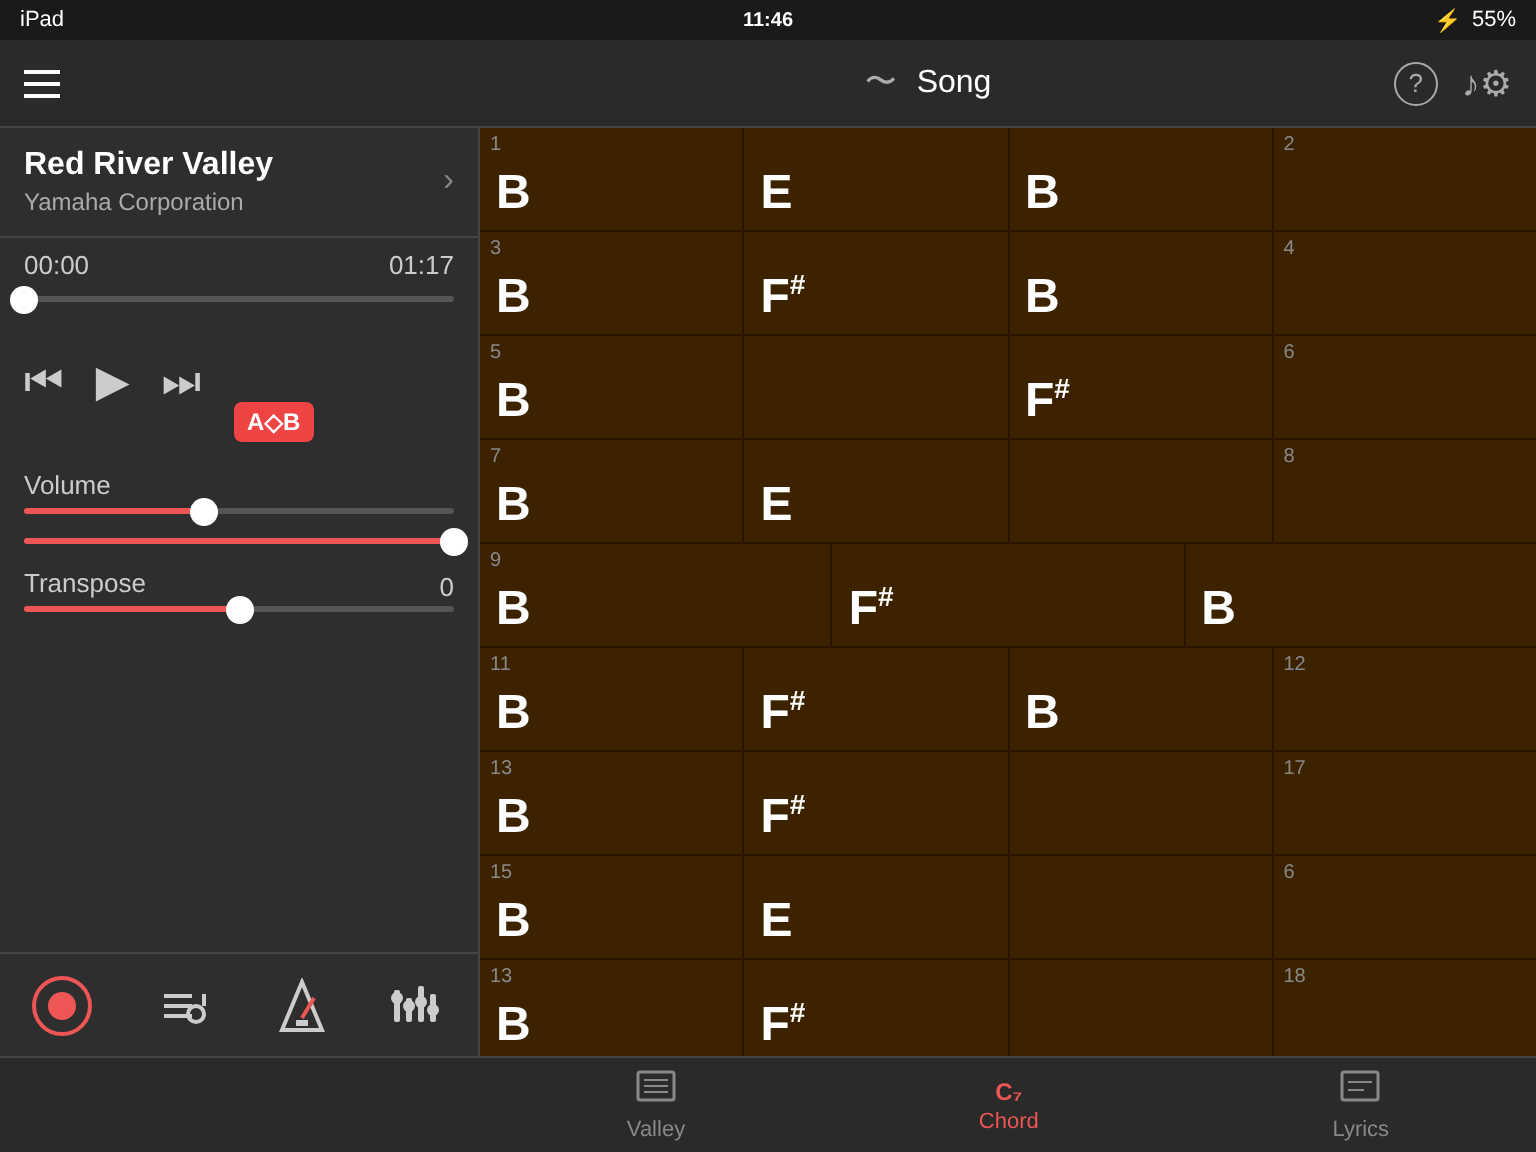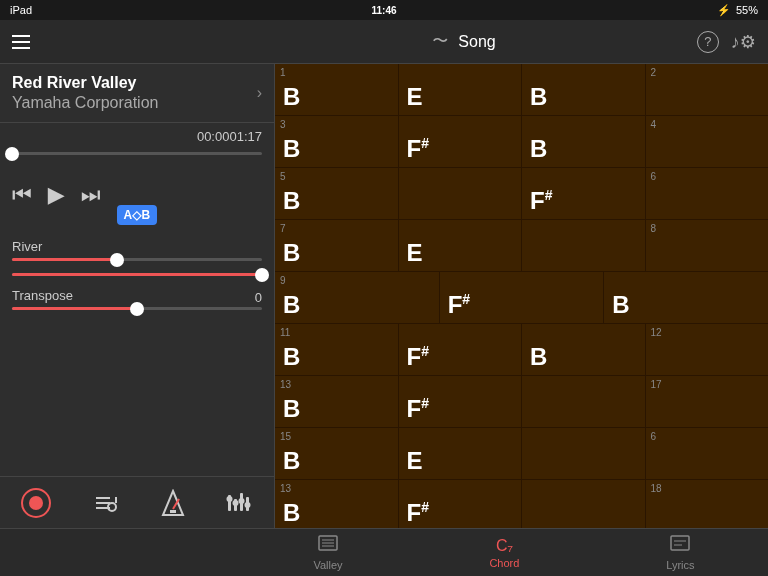--- a/index.html
+++ b/index.html
@@ -99,21 +99,21 @@
 
     
     .main-area {
       display: flex;
       flex: 1;
       overflow: hidden;
     }
 
     
     .sidebar {
-      width: 275px;
+      width: 240px;
       background: #2e2e2e;
       display: flex;
       flex-direction: column;
       border-right: 1px solid #444;
       flex-shrink: 0;
     }
 
     .song-info {
       display: flex;
       align-items: center;
@@ -122,32 +122,32 @@
       border-bottom: 1px solid #444;
       cursor: pointer;
     }
     .song-info-text {}
     .song-name {
       font-size: 16px;
       font-weight: 600;
       color: #fff;
     }
     .song-composer {
-      font-size: 16px;
+      font-size: 12px;
       color: #aaa;
       margin-top: 2px;
     }
     .chevron-right {
       color: #888;
       font-size: 16px;
     }
 
     .time-row {
       display: flex;
-      justify-content: flex-end;
+      justify-content: space-between;
       padding: 6px 12px 2px;
       font-size: 13px;
       color: #ccc;
     }
 
     .progress-bar-container {
       padding: 0 12px;
       margin-bottom: 6px;
     }
     .progress-track {
@@ -186,21 +186,21 @@
     }
     .transport-btn {
       color: #ccc;
       font-size: 22px;
       cursor: pointer;
       background: none;
       border: none;
       padding: 0;
     }
     .ab-btn {
-      background: #3b82f6;
+      background: #ef4444;
       color: #fff;
       border: none;
       border-radius: 4px;
       padding: 3px 7px;
       font-size: 12px;
       font-weight: 600;
       cursor: pointer;
       margin-top: 40px;
     }
 
@@ -410,21 +410,21 @@
       </div>
 
       <div class="transport-controls">
         <button class="transport-btn">⏮</button>
         <button class="transport-btn">▶</button>
         <button class="transport-btn">⏭</button>
         <button class="ab-btn">A◇B</button>
       </div>
 
       <div class="control-section">
-        <div class="control-label">River</div>
+        <div class="control-label">Volume</div>
         <div class="slider-track">
           <div class="slider-fill" style="width: 42%"></div>
           <div class="slider-thumb" style="left: 42%"></div>
         </div>
       </div>
 
       <div class="control-section">
         <div class="slider-track">
           <div class="slider-fill" style="width: 100%"></div>
           <div class="slider-thumb" style="left: 100%"></div>
@@ -618,21 +618,21 @@
           <svg width="22" height="18" viewBox="0 0 22 18">
               <rect x="2" y="2" width="18" height="14" fill="none" stroke="#888" stroke-width="1.5" rx="1"></rect>
               <line x1="5" y1="6" x2="17" y2="6" stroke="#888" stroke-width="1"></line>
               <line x1="5" y1="9" x2="17" y2="9" stroke="#888" stroke-width="1"></line>
               <line x1="5" y1="12" x2="17" y2="12" stroke="#888" stroke-width="1"></line>
             </svg>
         </span>
         <span>Valley</span>
       </div>
       <div class="tab-item active">
-        <span class="tab-icon" style="color:#e55; font-weight:400; font-size:16px;">C₇</span>
+        <span class="tab-icon" style="color:#e55; font-weight:700; font-size:12px;">C₇</span>
         <span style="color:#e55;">Chord</span>
       </div>
       <div class="tab-item">
         <span class="tab-icon">
           <svg width="22" height="18" viewBox="0 0 22 18">
               <rect x="2" y="2" width="18" height="14" fill="none" stroke="#888" stroke-width="1.5" rx="1"></rect>
               <line x1="5" y1="7" x2="17" y2="7" stroke="#888" stroke-width="1"></line>
               <line x1="5" y1="11" x2="13" y2="11" stroke="#888" stroke-width="1"></line>
             </svg>
         </span>

